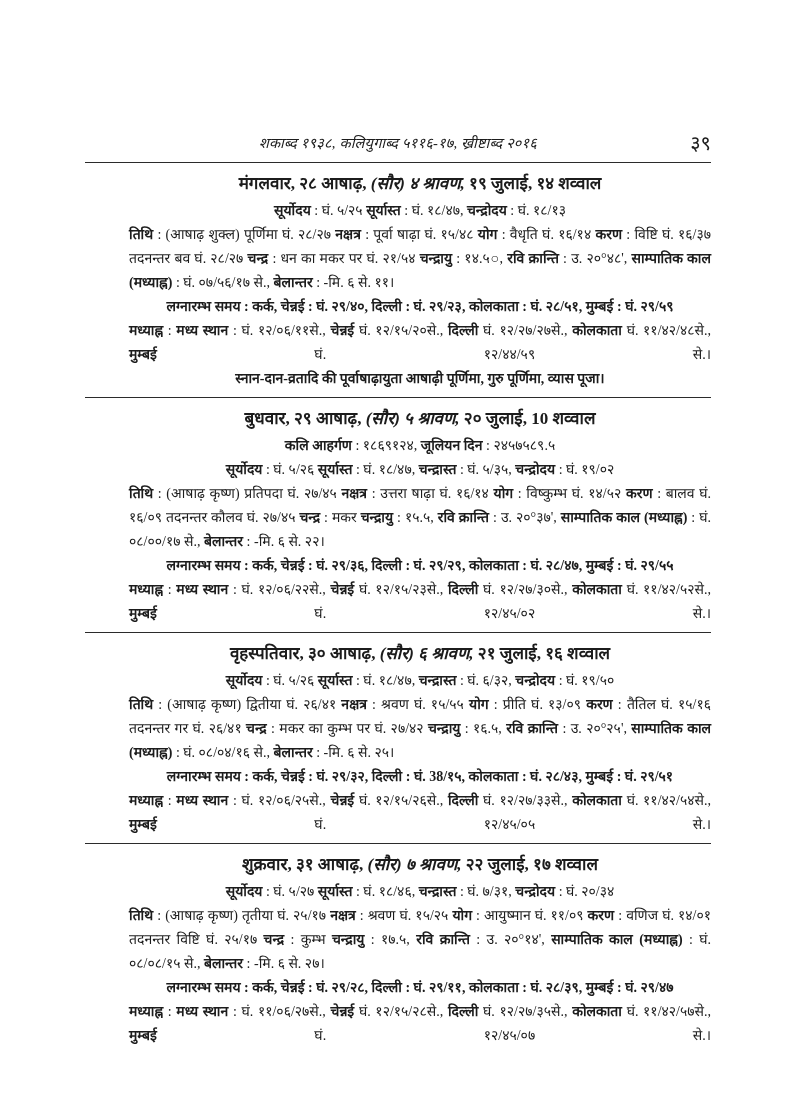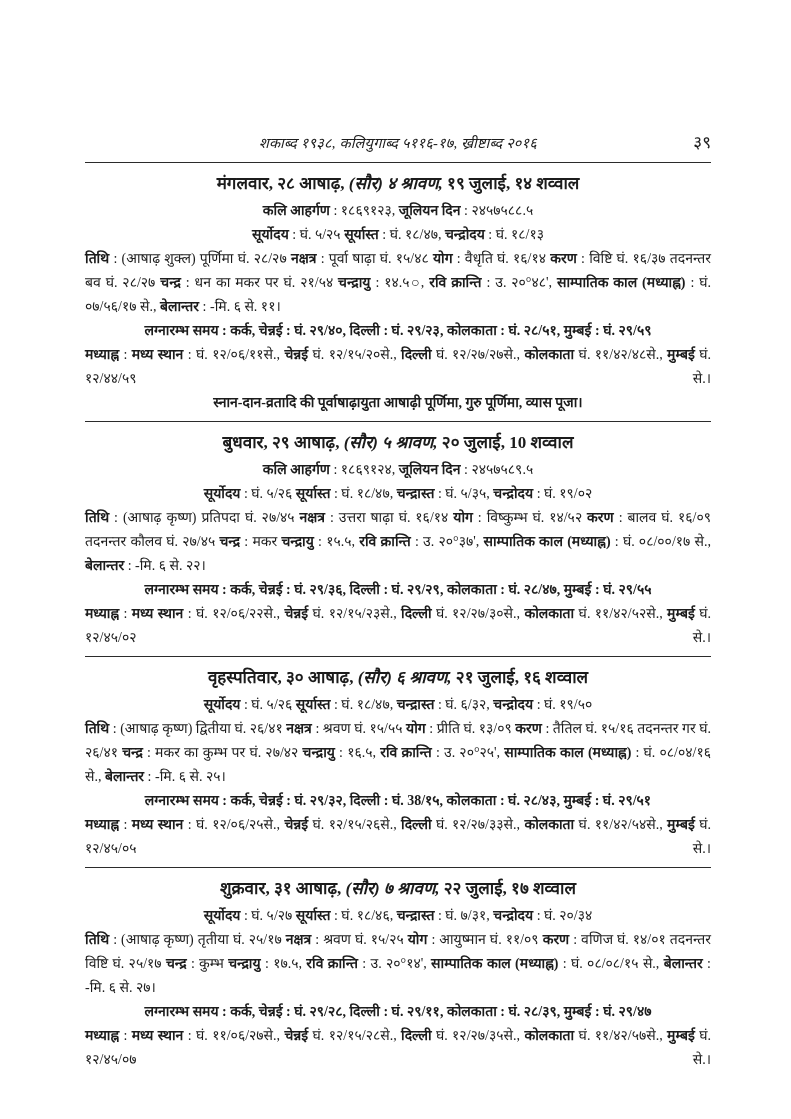--- a/index.html
+++ b/index.html
@@ -5,24 +5,24 @@
   * { margin: 0; padding: 0; box-sizing: border-box; }
   html, body { width: 791px; height: 1119px; background: #ffffff; overflow: hidden; }
   body {
     font-family: "Liberation Serif", "DejaVu Serif", serif;
     color: #1c1c1c;
     -webkit-font-smoothing: antialiased;
   }
   .page { position: relative; width: 791px; height: 1119px; padding: 132px 80px 0 85px; }
   .page-header { position: relative; text-align: center; font-size: 14.5px; line-height: 22px; }
   .era { font-style: italic; letter-spacing: 0.2px; }
-  .pagenum { position: absolute; right: 0; top: 0; font-style: normal; font-size: 17px; }
+  .pagenum { position: absolute; right: 0; top: 0; font-style: normal; font-size: 20px; }
   hr.rule { border: none; border-top: 1.4px solid #2b2b2b; height: 0; margin: 8px 0 0 0; }
   hr.rule.section-rule { margin-top: 6px; }
-  section.day { margin-top: 7px; }
+  section.day { margin-top: 7px; margin-left: 44px; }
   .day-title {
     text-align: center;
     font-size: 17px;
     font-weight: 700;
     line-height: 27px;
     margin-bottom: 2px;
   }
   .line { font-size: 14px; line-height: 24px; }
   .line.center { text-align: center; }
   .line.justify { text-align: justify; }
@@ -36,21 +36,20 @@
 <div class="page">
   <header class="page-header">
     <div class="era">शकाब्द १९३८, कलियुगाब्द ५११६-१७, ख्रीष्टाब्द २०१६</div>
     <div class="pagenum">३९</div>
   </header>
   <hr class="rule">
   <main id="sections">
   <section class="day">
     <h2 class="day-title"><span class="b">मंगलवार, २८ आषाढ़, </span><span class="bi">(सौर) ४ श्रावण,</span><span class="b"> १९ जुलाई, १४ शव्वाल</span></h2>
     <div class="lines">
-          <div class="line center"><span class="b">कलि आहर्गण</span><span> : १८६९१२३, </span><span class="b">जूलियन दिन</span><span> : २४५७५८८.५</span></div>
           <div class="line center"><span class="b">सूर्योदय</span><span> : घं. ५/२५ </span><span class="b">सूर्यास्त</span><span> : घं. १८/४७, </span><span class="b">चन्द्रोदय</span><span> : घं. १८/१३</span></div>
           <div class="line justify"><span class="b">तिथि</span><span> : (आषाढ़ शुक्ल) पूर्णिमा घं. २८/२७ </span><span class="b">नक्षत्र</span><span> : पूर्वा षाढ़ा घं. १५/४८ </span><span class="b">योग</span><span> : वैधृति घं. १६/१४ </span><span class="b">करण</span><span> : विष्टि घं. १६/३७ तदनन्तर बव घं. २८/२७ </span><span class="b">चन्द्र</span><span> : धन का मकर पर घं. २१/५४ </span><span class="b">चन्द्रायु</span><span> : १४.५○, </span><span class="b">रवि क्रान्ति</span><span> : उ. २०°४८', </span><span class="b">साम्पातिक काल (मध्याह्न)</span><span> : घं. ०७/५६/१७ से., </span><span class="b">बेलान्तर</span><span> : -मि. ६ से. ११।</span></div>
           <div class="line center"><span class="b">लग्नारम्भ समय : कर्क, चेन्नई : घं. २९/४०, दिल्ली : घं. २९/२३, कोलकाता : घं. २८/५१, मुम्बई : घं. २९/५९</span></div>
           <div class="line justify-full"><span class="b">मध्याह्न</span><span> : </span><span class="b">मध्य स्थान</span><span> : घं. १२/०६/११से., </span><span class="b">चेन्नई</span><span> घं. १२/१५/२०से., </span><span class="b">दिल्ली</span><span> घं. १२/२७/२७से., </span><span class="b">कोलकाता</span><span> घं. ११/४२/४८से., </span><span class="b">मुम्बई</span><span> घं. १२/४४/५९ से.।</span></div>
           <div class="line center"><span class="b">स्नान-दान-व्रतादि की पूर्वाषाढ़ायुता आषाढ़ी पूर्णिमा, गुरु पूर्णिमा, व्यास पूजा।</span></div>
         </div>
   </section>
 <hr class="rule section-rule">
   <section class="day">
     <h2 class="day-title"><span class="b">बुधवार, २९ आषाढ़, </span><span class="bi">(सौर) ५ श्रावण,</span><span class="b"> २० जुलाई, 10 शव्वाल</span></h2>

